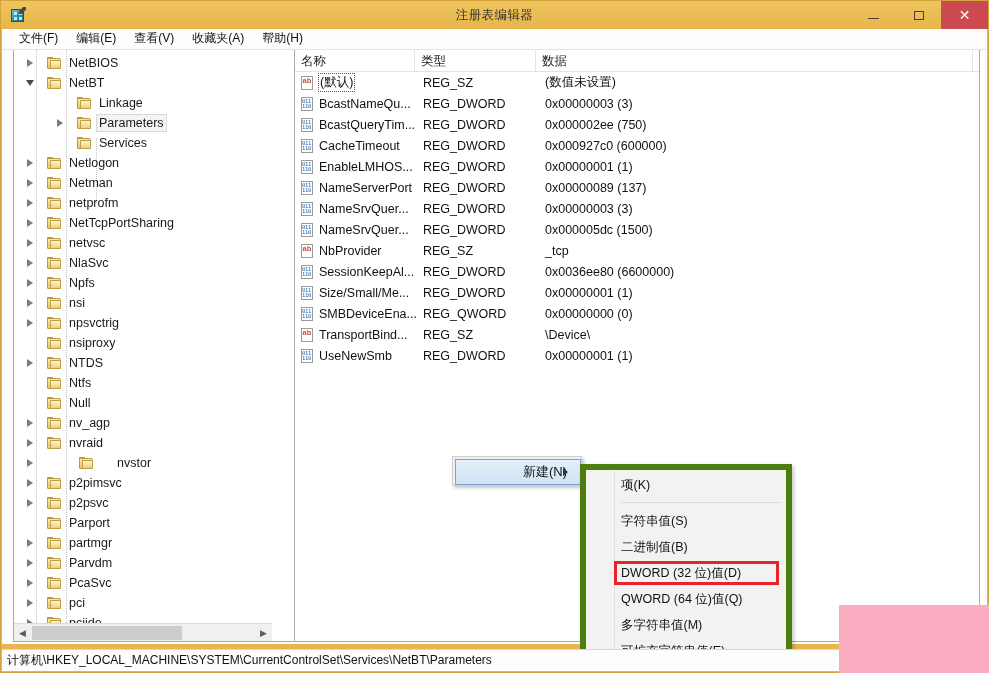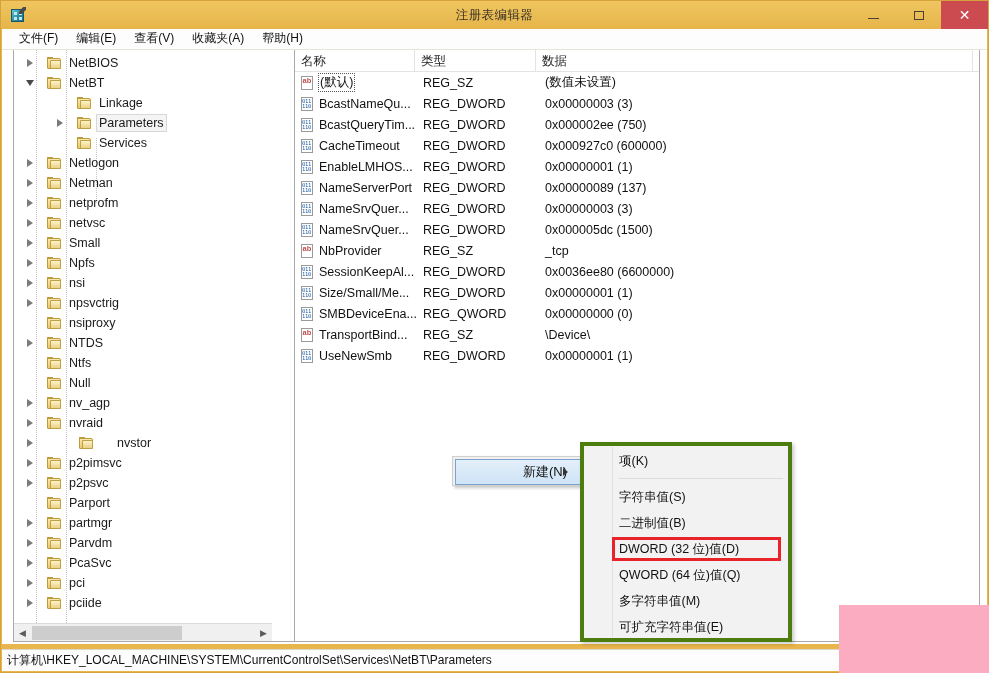--- a/index.html
+++ b/index.html
@@ -211,22 +211,22 @@
     display: flex; align-items: center;
   }
   #ctx-new-item .label { margin-left: 67px; font-size: 13px; color: #111; }
   #ctx-new-item .arrow {
     position: absolute; right: 12px; width: 0; height: 0;
     border-top: 4px solid transparent; border-bottom: 4px solid transparent;
     border-left: 5px solid #333;
   }
 
   #ctx-sub {
-    position: absolute; left: 578px; top: 392px; width: 212px; height: 200px;
-    background: #f2f2f2; border: 4px solid #4d7c0f;
+    position: absolute; left: 578px; top: 414px; width: 212px; height: 200px;
+    background: #f2f2f2; border: 6px solid #4d7c0f;
     box-shadow: 2px 2px 4px rgba(0,0,0,.22);
   }
   #ctx-sub .gutter {
     position: absolute; left: 1px; top: 1px; width: 28px; bottom: 1px;
     background: #f2f2f2; border-right: 1px solid #e0e0e0;
   }
   #ctx-sub .items { position: absolute; left: 1px; top: 2px; right: 1px; }
   .sub-item {
     height: 26px; display: flex; align-items: center;
     padding-left: 34px; font-size: 12.5px; color: #111; position: relative;
@@ -387,33 +387,45 @@
           <div class="tnode" style="padding-left: 8px;">
             <span class="twist ">
               <i></i>
             </span>
             <span class="dots"></span>
             <span class="folder">
               <span class="tab"></span>
               <span class="back"></span>
               <span class="front"></span>
             </span>
+            <span class="lbl">NetTcpPortSharing</span>
+          </div>
+          <div class="tnode" style="padding-left: 8px;">
+            <span class="twist ">
+              <i></i>
+            </span>
+            <span class="dots"></span>
+            <span class="folder">
+              <span class="tab"></span>
+              <span class="back"></span>
+              <span class="front"></span>
+            </span>
             <span class="lbl">netvsc</span>
           </div>
           <div class="tnode" style="padding-left: 8px;">
             <span class="twist ">
               <i></i>
             </span>
             <span class="dots"></span>
             <span class="folder">
               <span class="tab"></span>
               <span class="back"></span>
               <span class="front"></span>
             </span>
-            <span class="lbl">Small</span>
+            <span class="lbl">NlaSvc</span>
           </div>
           <div class="tnode" style="padding-left: 8px;">
             <span class="twist ">
               <i></i>
             </span>
             <span class="dots"></span>
             <span class="folder">
               <span class="tab"></span>
               <span class="back"></span>
               <span class="front"></span>

